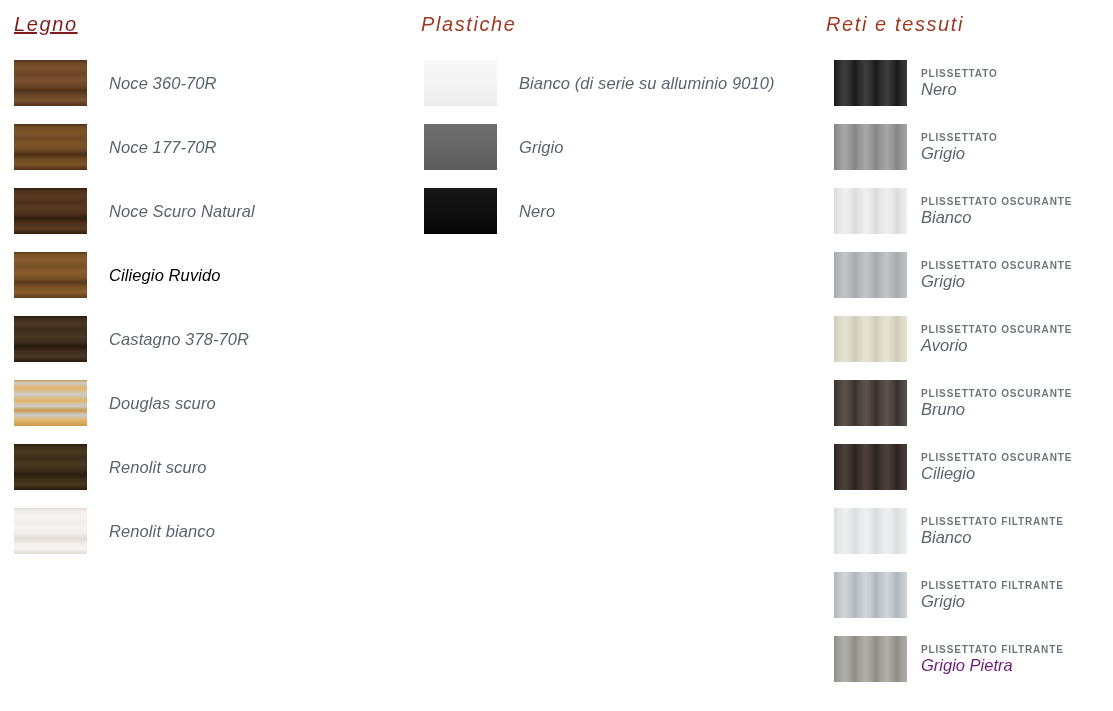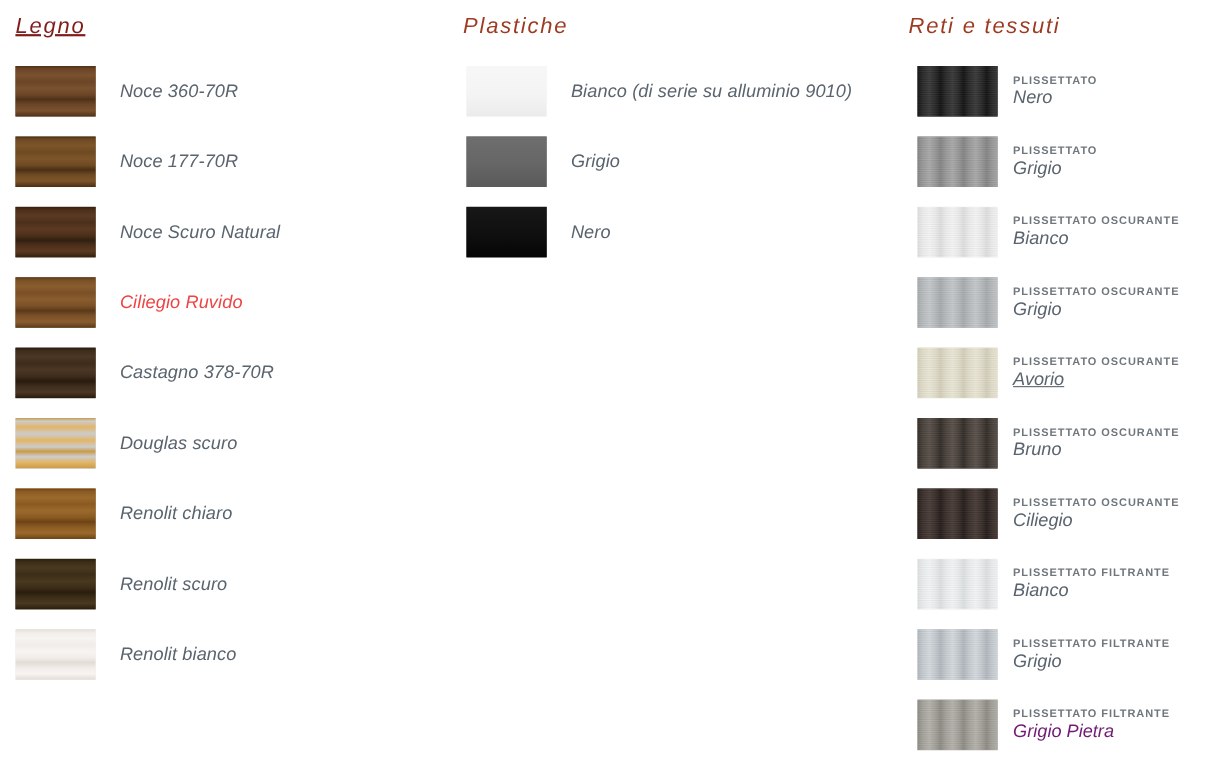--- a/index.html
+++ b/index.html
@@ -116,39 +116,33 @@
         <div class="row">
           <div class="swatch" style="background: rgb(76, 47, 27);">
             <div class="grain" style="background-image: linear-gradient(rgb(49, 32, 15) 0%, rgb(76, 47, 27) 6%, rgb(91, 58, 34) 18%, rgb(76, 47, 27) 31%, rgb(91, 58, 34) 44%, rgb(76, 47, 27) 57%, rgb(49, 32, 15) 66%, rgb(76, 47, 27) 76%, rgb(91, 58, 34) 88%, rgb(49, 32, 15) 100%);"></div>
           </div>
           <div class="label" style="color: rgb(90, 100, 110);">Noce Scuro Natural</div>
         </div>
         <div class="row">
           <div class="swatch" style="background: rgb(122, 80, 38);">
             <div class="grain" style="background-image: linear-gradient(rgb(90, 58, 26) 0%, rgb(122, 80, 38) 6%, rgb(138, 93, 47) 18%, rgb(122, 80, 38) 31%, rgb(138, 93, 47) 44%, rgb(122, 80, 38) 57%, rgb(90, 58, 26) 66%, rgb(122, 80, 38) 76%, rgb(138, 93, 47) 88%, rgb(90, 58, 26) 100%);"></div>
           </div>
-          <div class="label" style="color: #ef4444; text-align: right;">Ciliegio Ruvido</div>
+          <div class="label" style="color: #000000; text-align: right;">Ciliegio Ruvido</div>
         </div>
         <div class="row">
           <div class="swatch" style="background: rgb(62, 44, 28);">
             <div class="grain" style="background-image: linear-gradient(rgb(40, 26, 14) 0%, rgb(62, 44, 28) 6%, rgb(75, 55, 37) 18%, rgb(62, 44, 28) 31%, rgb(75, 55, 37) 44%, rgb(62, 44, 28) 57%, rgb(40, 26, 14) 66%, rgb(62, 44, 28) 76%, rgb(75, 55, 37) 88%, rgb(40, 26, 14) 100%);"></div>
           </div>
           <div class="label" style="color: rgb(90, 100, 110);">Castagno 378-70R</div>
         </div>
         <div class="row">
           <div class="swatch" style="background: rgb(204, 204, 204);">
             <div class="grain" style="background-image: linear-gradient(rgb(201, 154, 73) 0%, rgb(204, 204, 204) 6%, rgb(226, 181, 103) 18%, rgb(204, 204, 204) 31%, rgb(226, 181, 103) 44%, rgb(204, 204, 204) 57%, rgb(201, 154, 73) 66%, rgb(204, 204, 204) 76%, rgb(226, 181, 103) 88%, rgb(201, 154, 73) 100%);"></div>
           </div>
           <div class="label" style="color: rgb(90, 100, 110);">Douglas scuro</div>
-        </div>
-        <div class="row">
-          <div class="swatch" style="background: rgb(138, 90, 34);">
-            <div class="grain" style="background-image: linear-gradient(rgb(109, 68, 22) 0%, rgb(138, 90, 34) 6%, rgb(154, 106, 44) 18%, rgb(138, 90, 34) 31%, rgb(154, 106, 44) 44%, rgb(138, 90, 34) 57%, rgb(109, 68, 22) 66%, rgb(138, 90, 34) 76%, rgb(154, 106, 44) 88%, rgb(109, 68, 22) 100%);"></div>
-          </div>
-          <div class="label" style="color: rgb(90, 100, 110);">Renolit chiaro</div>
         </div>
         <div class="row">
           <div class="swatch" style="background: rgb(60, 45, 24);">
             <div class="grain" style="background-image: linear-gradient(rgb(41, 29, 13) 0%, rgb(60, 45, 24) 6%, rgb(74, 57, 32) 18%, rgb(60, 45, 24) 31%, rgb(74, 57, 32) 44%, rgb(60, 45, 24) 57%, rgb(41, 29, 13) 66%, rgb(60, 45, 24) 76%, rgb(74, 57, 32) 88%, rgb(41, 29, 13) 100%);"></div>
           </div>
           <div class="label" style="color: rgb(90, 100, 110);">Renolit scuro</div>
         </div>
         <div class="row">
           <div class="swatch" style="background: rgb(241, 236, 232);">
             <div class="grain" style="background-image: linear-gradient(rgb(226, 220, 214) 0%, rgb(241, 236, 232) 6%, rgb(247, 244, 241) 18%, rgb(241, 236, 232) 31%, rgb(247, 244, 241) 44%, rgb(241, 236, 232) 57%, rgb(226, 220, 214) 66%, rgb(241, 236, 232) 76%, rgb(247, 244, 241) 88%, rgb(226, 220, 214) 100%);"></div>
@@ -225,21 +219,21 @@
             <div class="fab-name" style="color: rgb(90, 100, 110);">Grigio</div>
           </div>
         </div>
         <div class="row">
           <div class="swatch" style="background: rgb(227, 223, 205);">
             <div class="grain" style="background-image: repeating-linear-gradient(90deg, rgb(213, 208, 188) 0px, rgb(227, 223, 205) 5px, rgb(236, 232, 216) 11px, rgb(227, 223, 205) 16px, rgb(213, 208, 188) 21px);"></div>
             <div class="grain" style="background-image: repeating-linear-gradient(0deg, rgba(0, 0, 0, 0.1) 0px, rgba(255, 255, 255, 0.09) 1px, rgba(0, 0, 0, 0.1) 2px); opacity: 0.55;"></div>
           </div>
           <div class="fab-text">
             <div class="fab-kind" style="color: rgb(111, 119, 125);">PLISSETTATO OSCURANTE</div>
-            <div class="fab-name" style="color: rgb(90, 100, 110); text-decoration: underline;">Avorio</div>
+            <div class="fab-name" style="color: rgb(90, 100, 110);">Avorio</div>
           </div>
         </div>
         <div class="row">
           <div class="swatch" style="background: rgb(74, 66, 60);">
             <div class="grain" style="background-image: repeating-linear-gradient(90deg, rgb(51, 45, 40) 0px, rgb(74, 66, 60) 5px, rgb(90, 81, 74) 11px, rgb(74, 66, 60) 16px, rgb(51, 45, 40) 21px);"></div>
             <div class="grain" style="background-image: repeating-linear-gradient(0deg, rgba(0, 0, 0, 0.1) 0px, rgba(255, 255, 255, 0.09) 1px, rgba(0, 0, 0, 0.1) 2px); opacity: 0.55;"></div>
           </div>
           <div class="fab-text">
             <div class="fab-kind" style="color: rgb(111, 119, 125);">PLISSETTATO OSCURANTE</div>
             <div class="fab-name" style="color: rgb(90, 100, 110);">Bruno</div>

